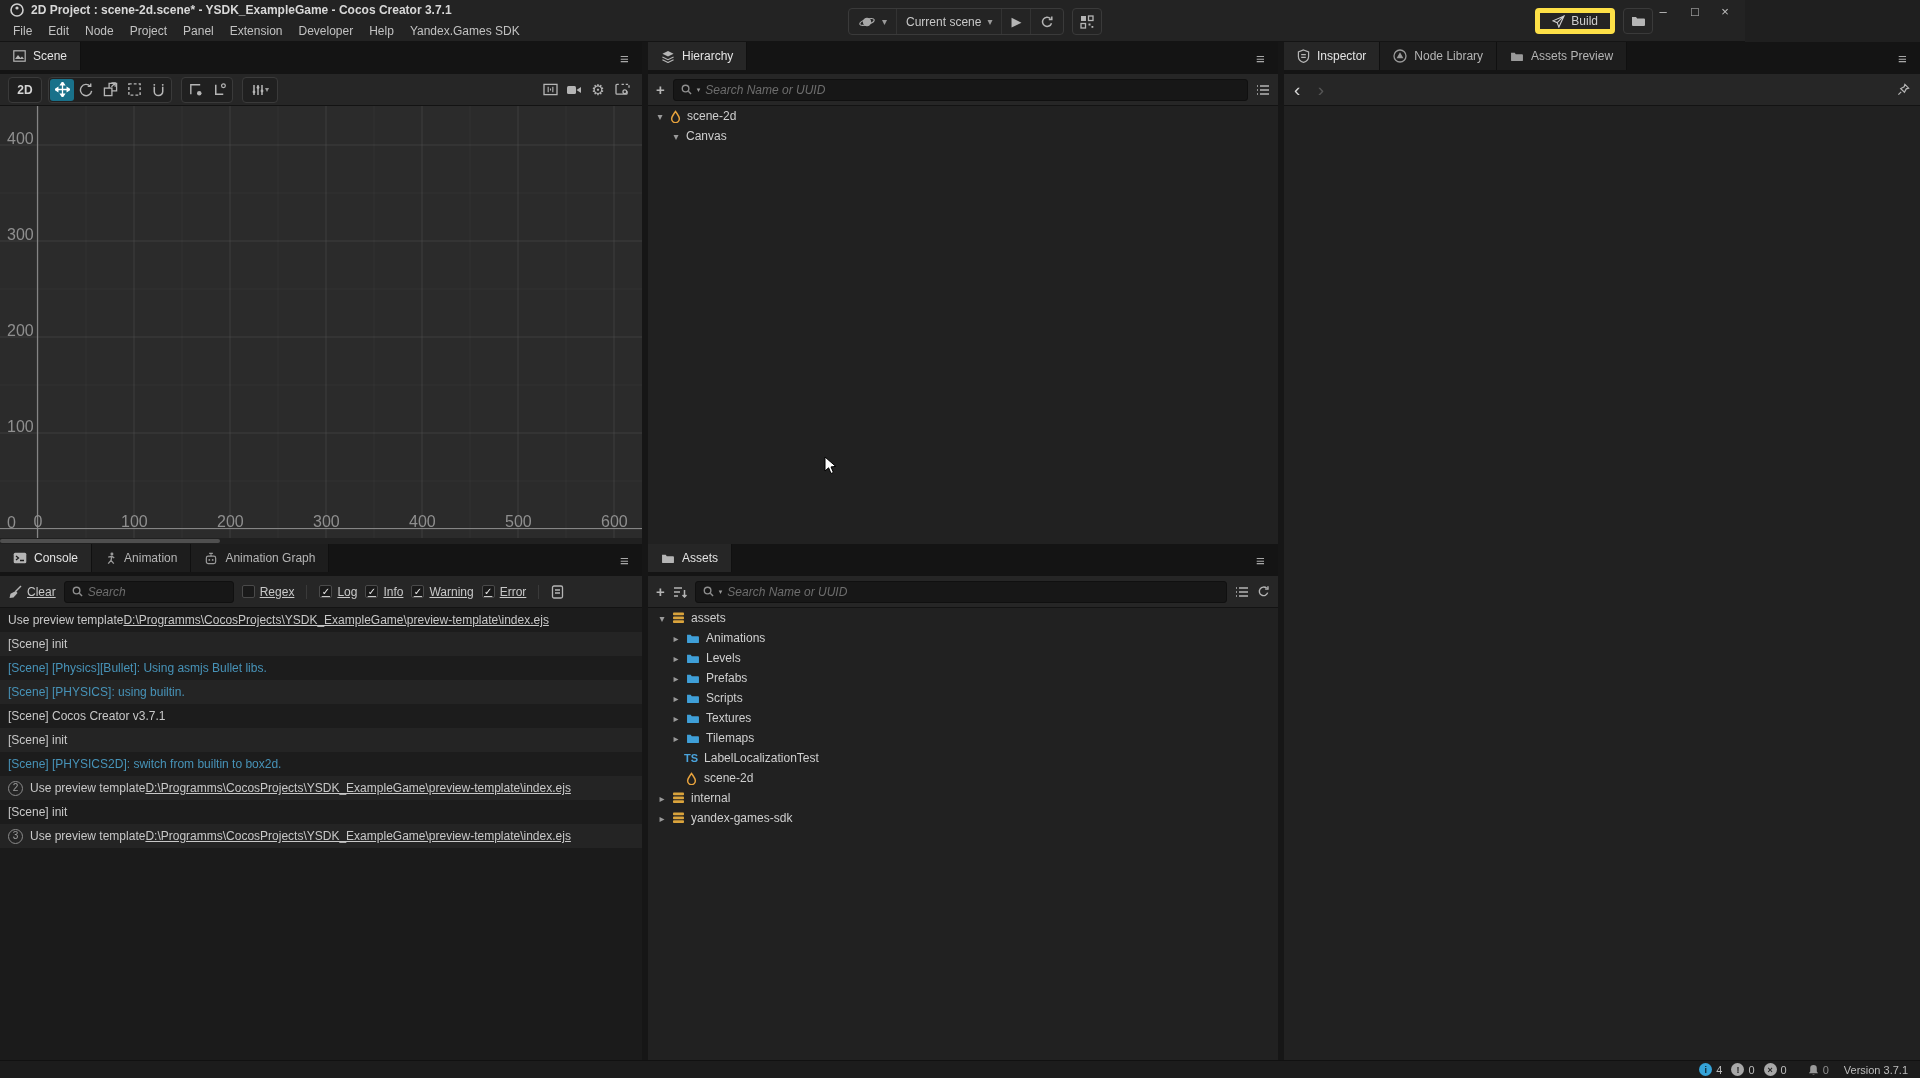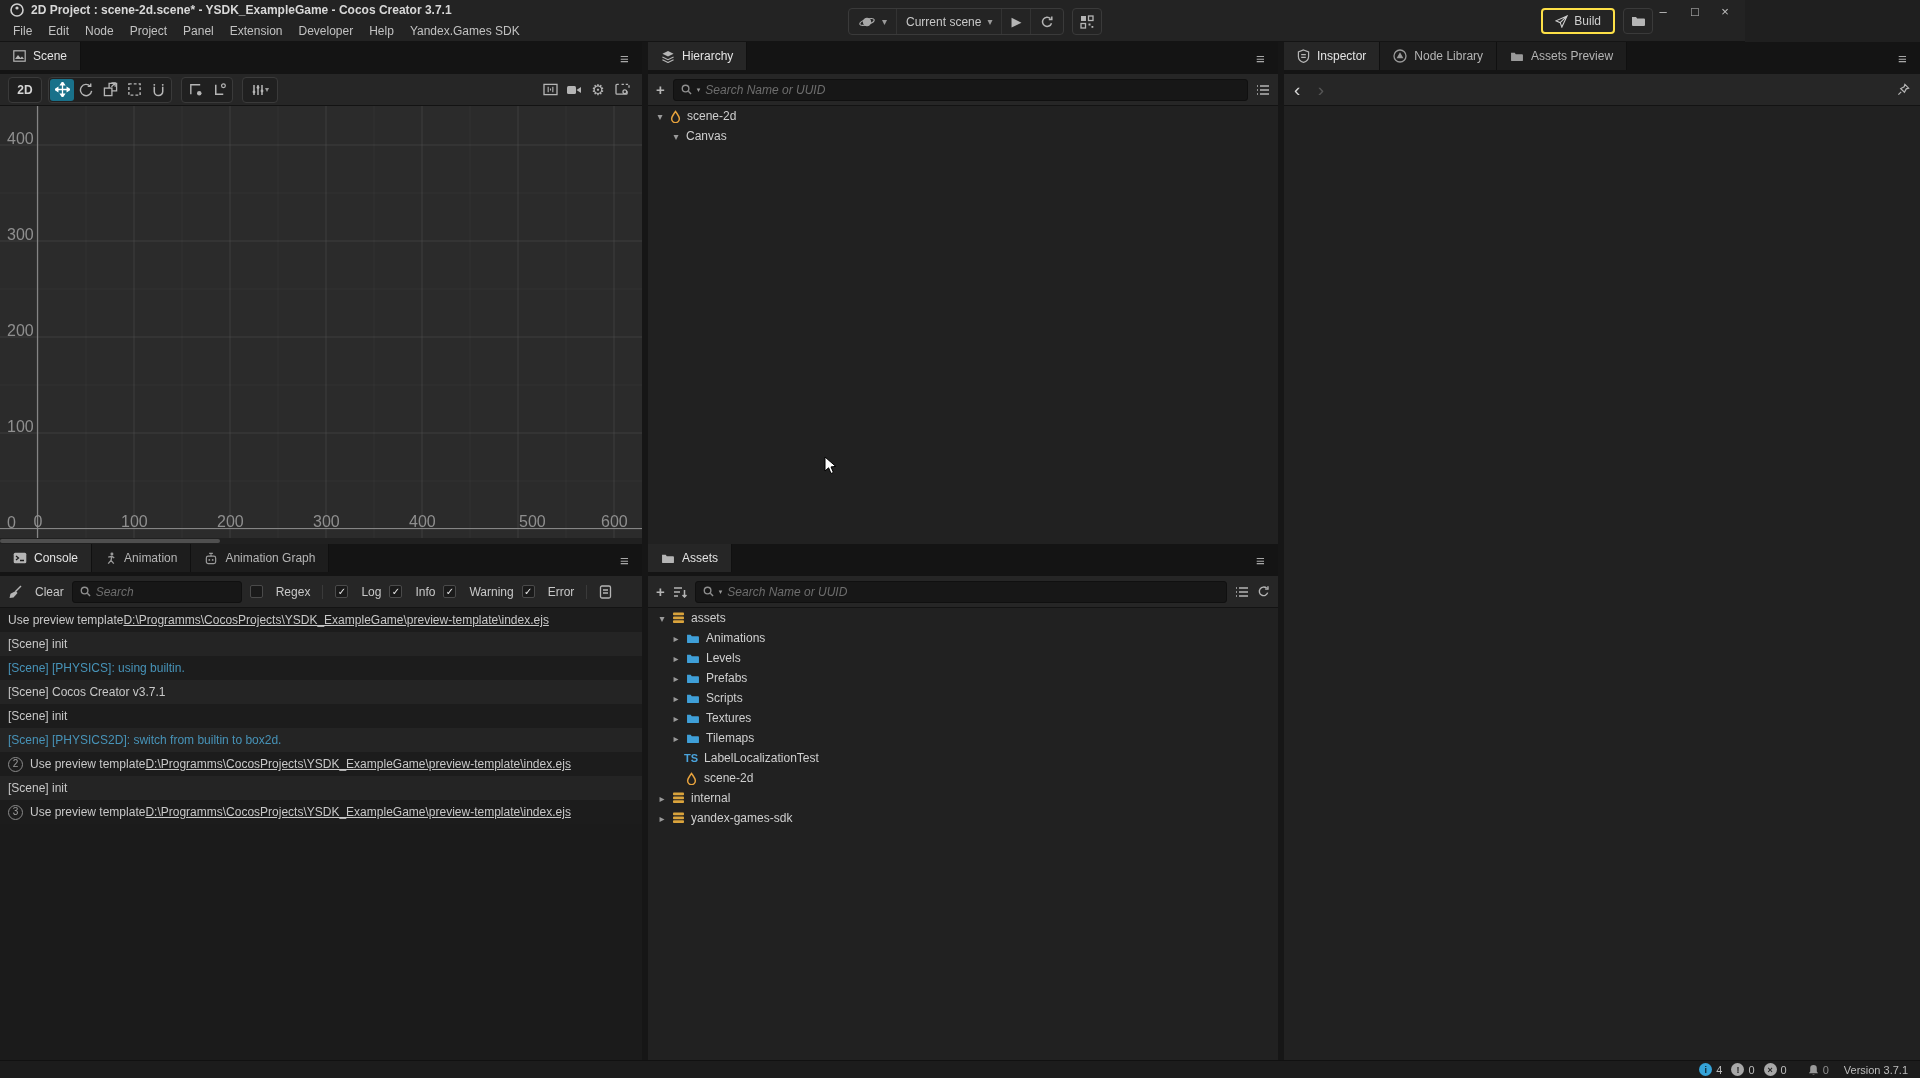--- a/index.html
+++ b/index.html
@@ -16,21 +16,21 @@
 
   #center-controls { position:absolute; left:848px; top:8px; height:27px; display:flex; align-items:center; gap:8px; }
   .ctrl-group { display:flex; align-items:center; height:27px; background:#242424; border:1px solid #3a3a3a; border-radius:4px; overflow:hidden; }
   .ctrl-seg { display:flex; align-items:center; gap:6px; padding:0 9px; height:100%; border-right:1px solid #333; }
   .ctrl-seg:last-child { border-right:none; }
   .qr-btn { width:30px; height:27px; background:#242424; border:1px solid #3a3a3a; border-radius:4px; display:flex; align-items:center; justify-content:center; }
   .chev { color:#9a9a9a; font-size:10px; }
 
   #right-controls { position:absolute; right:0; top:0; height:42px; }
   #build-btn { position:absolute; right:130px; top:8px; height:26px; padding:0 12px; display:flex; align-items:center; gap:6px;
-    background:#242424; border:2px solid #fde047; border-radius:4px; color:#cfcfcf; }
+    background:#242424; border:5px solid #fde047; border-radius:4px; color:#cfcfcf; }
   #open-project-btn { position:absolute; right:92px; top:8px; width:30px; height:26px; background:#242424; border:1px solid #3a3a3a; border-radius:4px;
     display:flex; align-items:center; justify-content:center; }
   .win-btn { position:absolute; top:2px; width:28px; height:20px; color:#c0c0c0; font-size:13px; text-align:center; line-height:20px; }
 
   
   .splitter-v { position:absolute; top:42px; bottom:18px; width:6px; background:#161616; }
   .tabstrip { position:absolute; height:32px; background:#141414; display:flex; }
   .tab { height:28px; display:flex; align-items:center; gap:7px; padding:0 13px; background:#1d1d1d; color:#b5b5b5; border-right:1px solid #101010; }
   .tab.active { background:#262626; color:#e4e4e4; }
   .hamburger { position:absolute; top:8px; font-size:15px; color:#a8a8a8; }
@@ -61,21 +61,21 @@
   .crow { height:24px; line-height:24px; padding-left:8px; white-space:nowrap; overflow:hidden; display:flex; align-items:center; }
   .crow:nth-child(odd) { background:#1c1c1c; }
   .crow:nth-child(even) { background:#242424; }
   .crow.info, .crow.info a { color:#4793b8; }
   .crow a { color:inherit; text-decoration:underline; }
   .crow .badge:empty, .crow a:empty { display:none; }
   .crow .badge { width:15px; height:15px; border:1px solid #8a8a8a; border-radius:50%; color:#9c9c9c; font-size:10px;
     display:inline-flex; align-items:center; justify-content:center; margin-right:7px; flex:none; }
   .checkbox { width:13px; height:13px; background:#1a1a1a; border:1px solid #4a4a4a; border-radius:2px; color:#e8e8e8;
     font-size:10px; line-height:11px; text-align:center; }
-  .filter-item { display:flex; align-items:center; gap:13px; }
+  .filter-item { display:flex; align-items:center; gap:5px;text-decoration:underline; }
   .vsep { width:1px; height:14px; background:#3a3a3a; margin:0 4px; }
 
   
   .tree-row { height:20px; display:flex; align-items:center; color:#cfcfcf; }
   .chevron { color:#9a9a9a; font-size:10px; width:12px; text-align:center; }
   .ts-badge { color:#4aa3dc; font-weight:bold; font-size:11px; }
 
   
   #statusbar { position:absolute; left:0; top:1060px; width:1920px; height:18px; background:#1c1c1c; border-top:1px solid #111;
     display:flex; align-items:center; justify-content:flex-end; gap:9px; padding-right:12px; font-size:11px; color:#bdbdbd; }
@@ -308,21 +308,21 @@
   <span class="grid-label" style="left:7px; top:120px;">300</span>
   <span class="grid-label" style="left:7px; top:216px;">200</span>
   <span class="grid-label" style="left:7px; top:312px;">100</span>
   <span class="grid-label" style="left:7px; top:408px;">0</span>
 
   <span class="grid-label" style="left:26px;  top:407px; width:24px; text-align:center;">0</span>
   <span class="grid-label" style="left:121px; top:407px; width:24px; text-align:center;">100</span>
   <span class="grid-label" style="left:217px; top:407px; width:24px; text-align:center;">200</span>
   <span class="grid-label" style="left:313px; top:407px; width:24px; text-align:center;">300</span>
   <span class="grid-label" style="left:409px; top:407px; width:24px; text-align:center;">400</span>
-  <span class="grid-label" style="left:519px; top:407px; width:24px; text-align:left;">500</span>
+  <span class="grid-label" style="left:505px; top:407px; width:24px; text-align:left;">500</span>
   <span class="grid-label" style="left:601px; top:407px; width:24px; text-align:center;">600</span>
 </div>
 <div id="scene-hscroll">
     <div class="thumb"></div>
   </div>
 
 <div class="tabstrip" id="console-strip">
   <div class="tab active">
     <span>
       <svg width="14" height="12" viewBox="0 0 14 12">
@@ -404,20 +404,23 @@
   </span>
 </div>
 
 <div class="panel-body" id="console-body">
   <div class="crow">
       <span>Use preview template </span>
       <a>D:\Programms\CocosProjects\YSDK_ExampleGame\preview-template\index.ejs</a>
     </div>
   <div class="crow">
       <span>[Scene] init</span>
+    </div>
+  <div class="crow info">
+      <span>[Scene] [Physics][Bullet]: Using asmjs Bullet libs.</span>
     </div>
   <div class="crow info">
       <span>[Scene] [PHYSICS]: using builtin.</span>
     </div>
   <div class="crow">
       <span>[Scene] Cocos Creator v3.7.1</span>
     </div>
   <div class="crow">
       <span>[Scene] init</span>
     </div>

